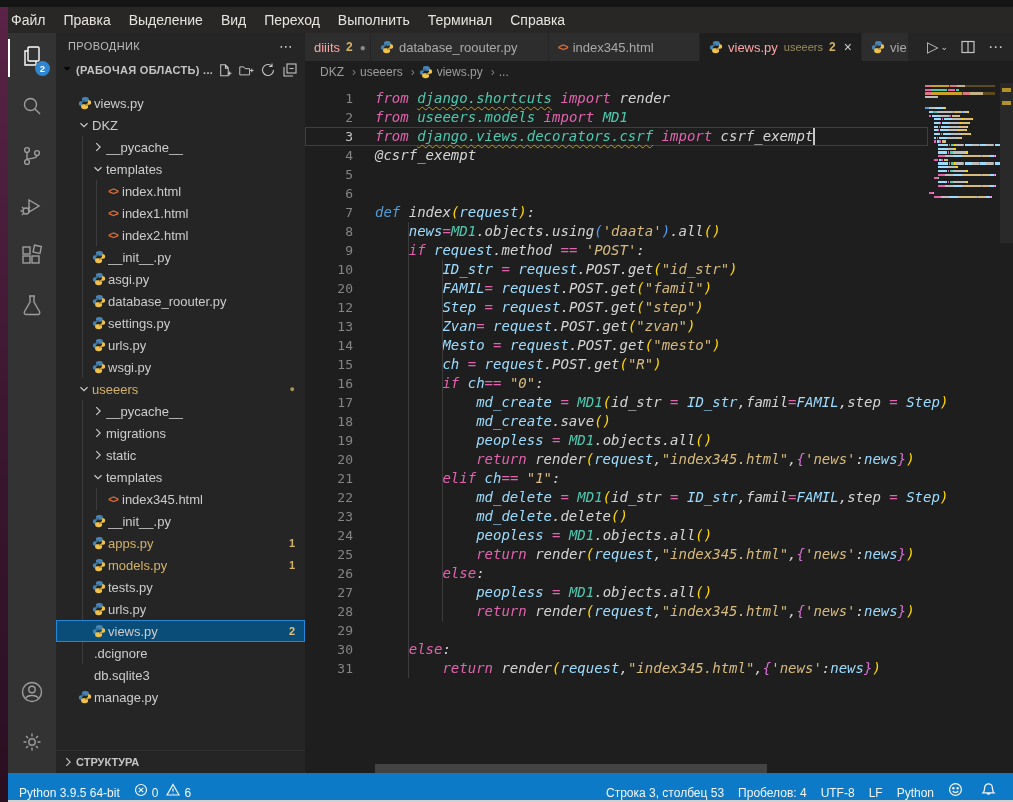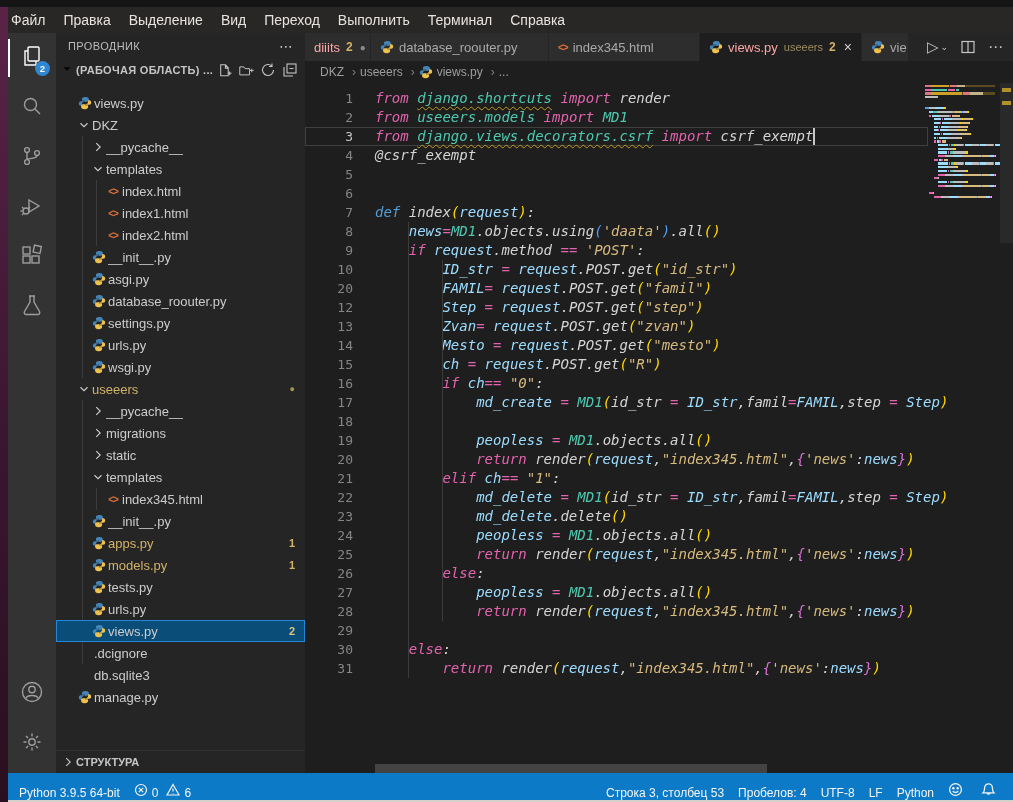--- a/index.html
+++ b/index.html
@@ -587,21 +587,21 @@
           <div class="cline"><span class="ln">8</span><span class="ltext"><span class="tk-n">    </span><span class="tk-v">news</span><span class="tk-o">=</span><span class="tk-t">MD1</span><span class="tk-n">.objects.using</span><span class="tk-b3">(</span><span class="tk-s">'daata'</span><span class="tk-b3">)</span><span class="tk-n">.all</span><span class="tk-b1">()</span></span></div>
           <div class="cline"><span class="ln">9</span><span class="ltext"><span class="tk-n">    </span><span class="tk-k">if</span><span class="tk-n"> </span><span class="tk-v">request</span><span class="tk-n">.method </span><span class="tk-o">==</span><span class="tk-n"> </span><span class="tk-s">'POST'</span><span class="tk-n">:</span></span></div>
           <div class="cline"><span class="ln">10</span><span class="ltext"><span class="tk-n">        </span><span class="tk-v">ID_str</span><span class="tk-n"> </span><span class="tk-o">=</span><span class="tk-n"> </span><span class="tk-v">request</span><span class="tk-n">.POST.get</span><span class="tk-b1">(</span><span class="tk-s">"id_str"</span><span class="tk-b1">)</span></span></div>
           <div class="cline"><span class="ln">20</span><span class="ltext"><span class="tk-n">        </span><span class="tk-v">FAMIL</span><span class="tk-o">=</span><span class="tk-n"> </span><span class="tk-v">request</span><span class="tk-n">.POST.get</span><span class="tk-b1">(</span><span class="tk-s">"famil"</span><span class="tk-b1">)</span></span></div>
           <div class="cline"><span class="ln">12</span><span class="ltext"><span class="tk-n">        </span><span class="tk-v">Step</span><span class="tk-n"> </span><span class="tk-o">=</span><span class="tk-n"> </span><span class="tk-v">request</span><span class="tk-n">.POST.get</span><span class="tk-b1">(</span><span class="tk-s">"step"</span><span class="tk-b1">)</span></span></div>
           <div class="cline"><span class="ln">13</span><span class="ltext"><span class="tk-n">        </span><span class="tk-v">Zvan</span><span class="tk-o">=</span><span class="tk-n"> </span><span class="tk-v">request</span><span class="tk-n">.POST.get</span><span class="tk-b1">(</span><span class="tk-s">"zvan"</span><span class="tk-b1">)</span></span></div>
           <div class="cline"><span class="ln">14</span><span class="ltext"><span class="tk-n">        </span><span class="tk-v">Mesto</span><span class="tk-n"> </span><span class="tk-o">=</span><span class="tk-n"> </span><span class="tk-v">request</span><span class="tk-n">.POST.get</span><span class="tk-b1">(</span><span class="tk-s">"mesto"</span><span class="tk-b1">)</span></span></div>
           <div class="cline"><span class="ln">15</span><span class="ltext"><span class="tk-n">        </span><span class="tk-v">ch</span><span class="tk-n"> </span><span class="tk-o">=</span><span class="tk-n"> </span><span class="tk-v">request</span><span class="tk-n">.POST.get</span><span class="tk-b1">(</span><span class="tk-s">"R"</span><span class="tk-b1">)</span></span></div>
           <div class="cline"><span class="ln">16</span><span class="ltext"><span class="tk-n">        </span><span class="tk-k">if</span><span class="tk-n"> </span><span class="tk-v">ch</span><span class="tk-o">==</span><span class="tk-n"> </span><span class="tk-s">"0"</span><span class="tk-n">:</span></span></div>
           <div class="cline"><span class="ln">17</span><span class="ltext"><span class="tk-n">            </span><span class="tk-v">md_create</span><span class="tk-n"> </span><span class="tk-o">=</span><span class="tk-n"> </span><span class="tk-t">MD1</span><span class="tk-b1">(</span><span class="tk-n">id_str </span><span class="tk-o">=</span><span class="tk-n"> </span><span class="tk-v">ID_str</span><span class="tk-n">,famil</span><span class="tk-o">=</span><span class="tk-v">FAMIL</span><span class="tk-n">,step </span><span class="tk-o">=</span><span class="tk-n"> </span><span class="tk-v">Step</span><span class="tk-b1">)</span></span></div>
-          <div class="cline"><span class="ln">18</span></div>
+          <div class="cline"><span class="ln">18</span><span class="ltext"><span class="tk-n">            </span><span class="tk-v">md_create</span><span class="tk-n">.save</span><span class="tk-b1">()</span></span></div>
           <div class="cline"><span class="ln">19</span><span class="ltext"><span class="tk-n">            </span><span class="tk-v">peopless</span><span class="tk-n"> </span><span class="tk-o">=</span><span class="tk-n"> </span><span class="tk-t">MD1</span><span class="tk-n">.objects.all</span><span class="tk-b1">()</span></span></div>
           <div class="cline"><span class="ln">20</span><span class="ltext"><span class="tk-n">            </span><span class="tk-k">return</span><span class="tk-n"> render</span><span class="tk-b1">(</span><span class="tk-v">request</span><span class="tk-n">,</span><span class="tk-s">"index345.html"</span><span class="tk-n">,</span><span class="tk-b2">{</span><span class="tk-s">'news'</span><span class="tk-n">:</span><span class="tk-v">news</span><span class="tk-b2">}</span><span class="tk-b1">)</span></span></div>
           <div class="cline"><span class="ln">21</span><span class="ltext"><span class="tk-n">        </span><span class="tk-k">elif</span><span class="tk-n"> </span><span class="tk-v">ch</span><span class="tk-o">==</span><span class="tk-n"> </span><span class="tk-s">"1"</span><span class="tk-n">:</span></span></div>
           <div class="cline"><span class="ln">22</span><span class="ltext"><span class="tk-n">            </span><span class="tk-v">md_delete</span><span class="tk-n"> </span><span class="tk-o">=</span><span class="tk-n"> </span><span class="tk-t">MD1</span><span class="tk-b1">(</span><span class="tk-n">id_str </span><span class="tk-o">=</span><span class="tk-n"> </span><span class="tk-v">ID_str</span><span class="tk-n">,famil</span><span class="tk-o">=</span><span class="tk-v">FAMIL</span><span class="tk-n">,step </span><span class="tk-o">=</span><span class="tk-n"> </span><span class="tk-v">Step</span><span class="tk-b1">)</span></span></div>
           <div class="cline"><span class="ln">23</span><span class="ltext"><span class="tk-n">            </span><span class="tk-v">md_delete</span><span class="tk-n">.delete</span><span class="tk-b1">()</span></span></div>
           <div class="cline"><span class="ln">24</span><span class="ltext"><span class="tk-n">            </span><span class="tk-v">peopless</span><span class="tk-n"> </span><span class="tk-o">=</span><span class="tk-n"> </span><span class="tk-t">MD1</span><span class="tk-n">.objects.all</span><span class="tk-b1">()</span></span></div>
           <div class="cline"><span class="ln">25</span><span class="ltext"><span class="tk-n">            </span><span class="tk-k">return</span><span class="tk-n"> render</span><span class="tk-b1">(</span><span class="tk-v">request</span><span class="tk-n">,</span><span class="tk-s">"index345.html"</span><span class="tk-n">,</span><span class="tk-b2">{</span><span class="tk-s">'news'</span><span class="tk-n">:</span><span class="tk-v">news</span><span class="tk-b2">}</span><span class="tk-b1">)</span></span></div>
           <div class="cline"><span class="ln">26</span><span class="ltext"><span class="tk-n">        </span><span class="tk-k">else</span><span class="tk-n">:</span></span></div>
           <div class="cline"><span class="ln">27</span><span class="ltext"><span class="tk-n">            </span><span class="tk-v">peopless</span><span class="tk-n"> </span><span class="tk-o">=</span><span class="tk-n"> </span><span class="tk-t">MD1</span><span class="tk-n">.objects.all</span><span class="tk-b1">()</span></span></div>
           <div class="cline"><span class="ln">28</span><span class="ltext"><span class="tk-n">            </span><span class="tk-k">return</span><span class="tk-n"> render</span><span class="tk-b1">(</span><span class="tk-v">request</span><span class="tk-n">,</span><span class="tk-s">"index345.html"</span><span class="tk-n">,</span><span class="tk-b2">{</span><span class="tk-s">'news'</span><span class="tk-n">:</span><span class="tk-v">news</span><span class="tk-b2">}</span><span class="tk-b1">)</span></span></div>

